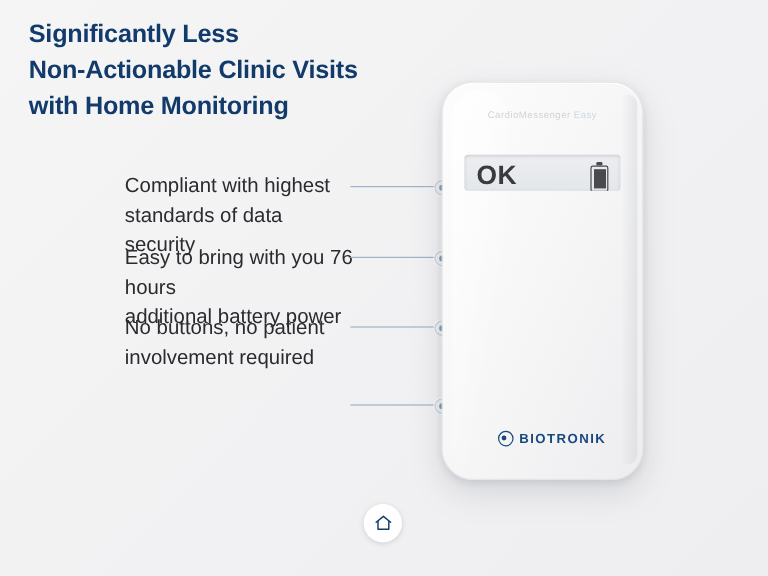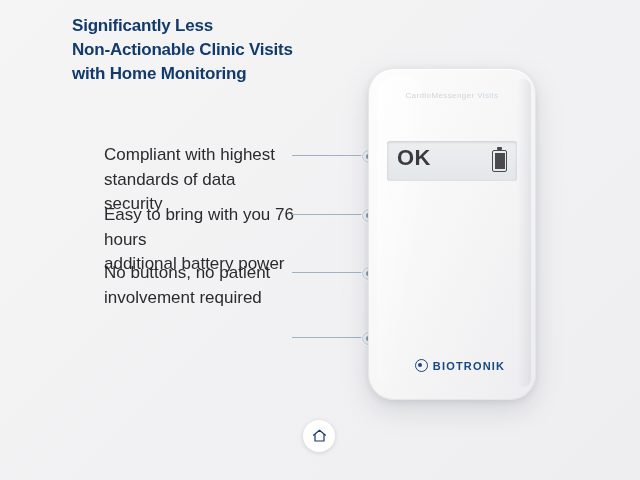--- a/index.html
+++ b/index.html
@@ -19,26 +19,25 @@
     inset: 0;
     background: linear-gradient(135deg, #f5f5f6 0%, #eeeef0 100%);
   }
 
   
   .title {
     position: absolute;
     left: 24px;
     top: 14px;
     color: #123a6b;
-    font-size: 17px;
+    font-size: 21px;
     font-weight: bold;
     line-height: 1.42;
     letter-spacing: -0.2px;
     white-space: pre-line;
-    margin-left: 48px;
   }
 
   
   .callout {
     position: absolute;
     width: 190px;
     color: #2b2b2f;
     font-size: 17px;
     line-height: 1.45;
     text-align: left;
@@ -128,23 +127,23 @@
     text-align: center;
     font-size: 8px;
     letter-spacing: 0.4px;
     color: #d2d3d7;
   }
   .device-brand-top .smart { color: #cfd7e3; }
 
   .screen {
     position: absolute;
     left: 18px;
-    top: 72px;
+    top: 60px;
     width: 130px;
-    height: 40px;
+    height: 30px;
     background: linear-gradient(180deg, #eceef0 0%, #e4e7ea 100%);
     border-radius: 3px;
     box-shadow: inset 0 1px 3px rgba(110,115,125,0.28);
     overflow: hidden;
   }
   .screen-ok {
     position: absolute;
     left: 10px;
     top: 6px;
     font-size: 22px;
@@ -257,21 +256,21 @@
 
   <div class="leader lead-4"></div>
   <div class="dot dot-4"></div>
 
   <div class="device">
     <div class="device-gloss"></div>
     <div class="device-edge"></div>
 
     <div class="device-brand-top">
       <span>CardioMessenger</span>
-      <span class="smart">Visits</span>
+      <span class="smart">Easy</span>
     </div>
 
     <div class="screen">
       <div class="screen-ok">OK</div>
       <div class="battery">
         <div class="battery-fill"></div>
       </div>
     </div>
 
     <div class="logo-row">

